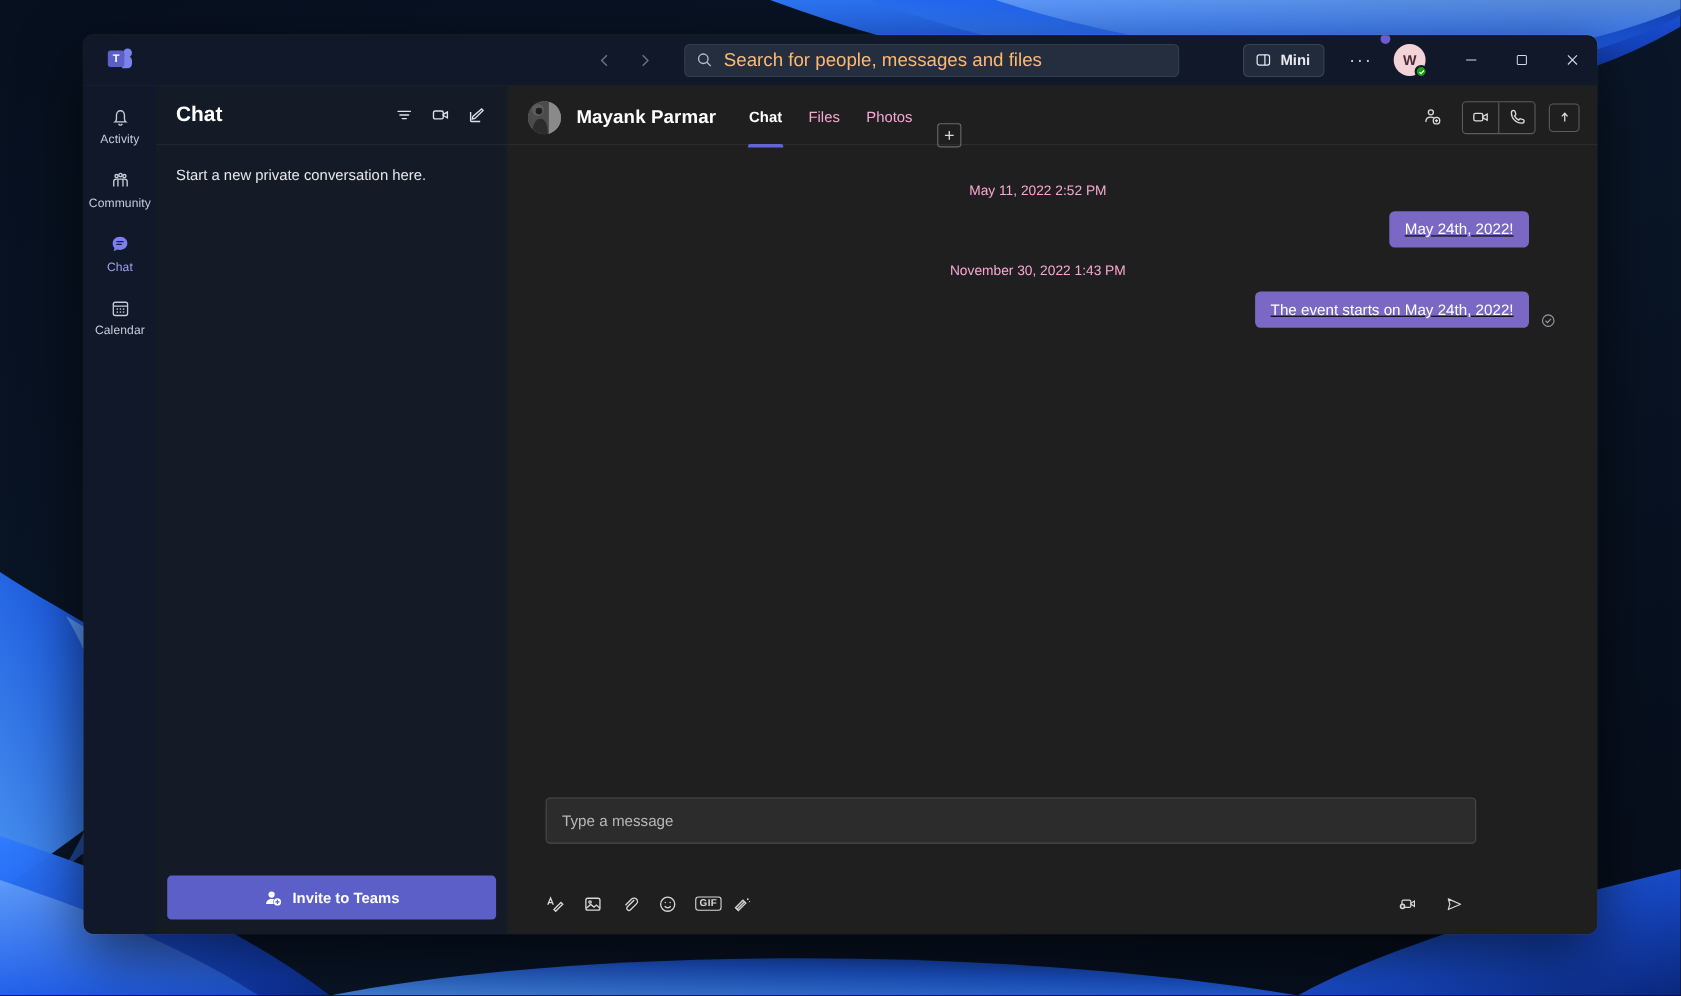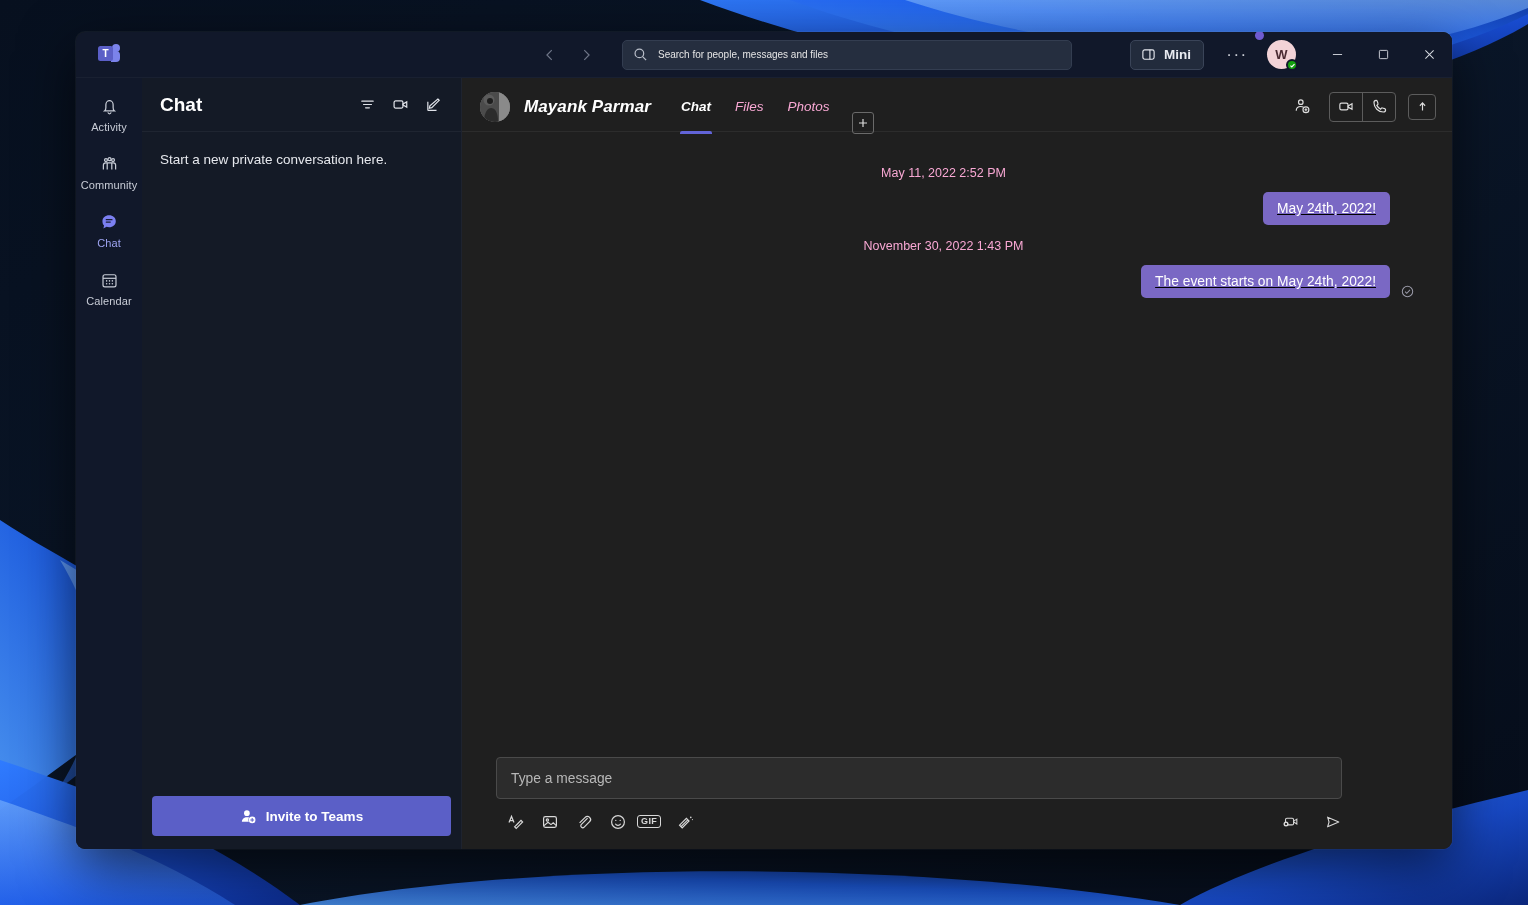--- a/index.html
+++ b/index.html
@@ -64,21 +64,21 @@
     margin-left: 22px;
     width: 450px; height: 30px;
     background: #252e3f;
     border: 1px solid #333d50;
     border-radius: 5px;
     display: flex; align-items: center;
     padding: 0 10px; gap: 10px;
   }
   #search-box .s-icon { color:#b9bec9; display:flex; }
   #search-box .s-icon svg { width: 15px; height: 15px; }
-  #search-placeholder { color: #e5e5e5; font-size: 10px; }
+  #search-placeholder { color: #fdba74; font-size: 17px; }
 
   .tb-right { margin-left: auto; display: flex; align-items: center; height: 100%; }
 
   #mini-button {
     height: 30px; padding: 0 12px 0 10px;
     background: #222b3c;
     border: 1px solid #3a4considered; border: 1px solid #3a4458;
     border-radius: 5px;
     display: flex; align-items: center; gap: 8px;
     color: #e8eaf0; font-size: 13.5px; font-weight: 600;
@@ -182,21 +182,20 @@
   #conv {
     flex: 1; min-width: 0;
     background: #1f1f1f;
     display: flex; flex-direction: column;
   }
   #conv-header {
     height: 54px; flex: 0 0 54px;
     display: flex; align-items: center;
     padding: 4px 16px 0 18px;
     border-bottom: 1px solid rgba(255,255,255,.06);
-    font-style: italic;
   }
   #conv-avatar {
     width: 30px; height: 30px; border-radius: 50%;
     overflow: hidden; flex: 0 0 30px; background: #5a5a5a;
     position: relative;
   }
   #conv-avatar svg { width: 30px; height: 30px; display:block; }
   #conv-name {
     margin-left: 14px; color: #fff;
     font-size: 17px; font-weight: bold; letter-spacing: .1px;
@@ -272,22 +271,23 @@
     display: flex; align-items: center;
     padding: 0 14px;
   }
   #compose-placeholder { color: #b8b8b8; font-size: 13.8px; }
   #compose-toolbar {
     margin-top: 9px;
     display: flex; align-items: center; gap: 5px;
   }
   .ct-btn {
     width: 29px; height: 27px; border-radius: 4px;
-    display: flex; align-items: center; justify-content: flex-end;
+    display: flex; align-items: center; justify-content: flex-start;
     color: #d8d8d8;
+    margin-top: 32px;
   }
   .ct-btn svg { width: 18px; height: 18px; }
   .ct-btn.gif { font-size: 9px; font-weight: bold; }
   .gif-box {
     border: 1.4px solid #d8d8d8; border-radius: 3px;
     padding: 1px 3px; line-height: 1.1; letter-spacing: .3px;
   }
   #compose-right { margin-left: auto; display: flex; gap: 14px; }
 </style>
 </head>

